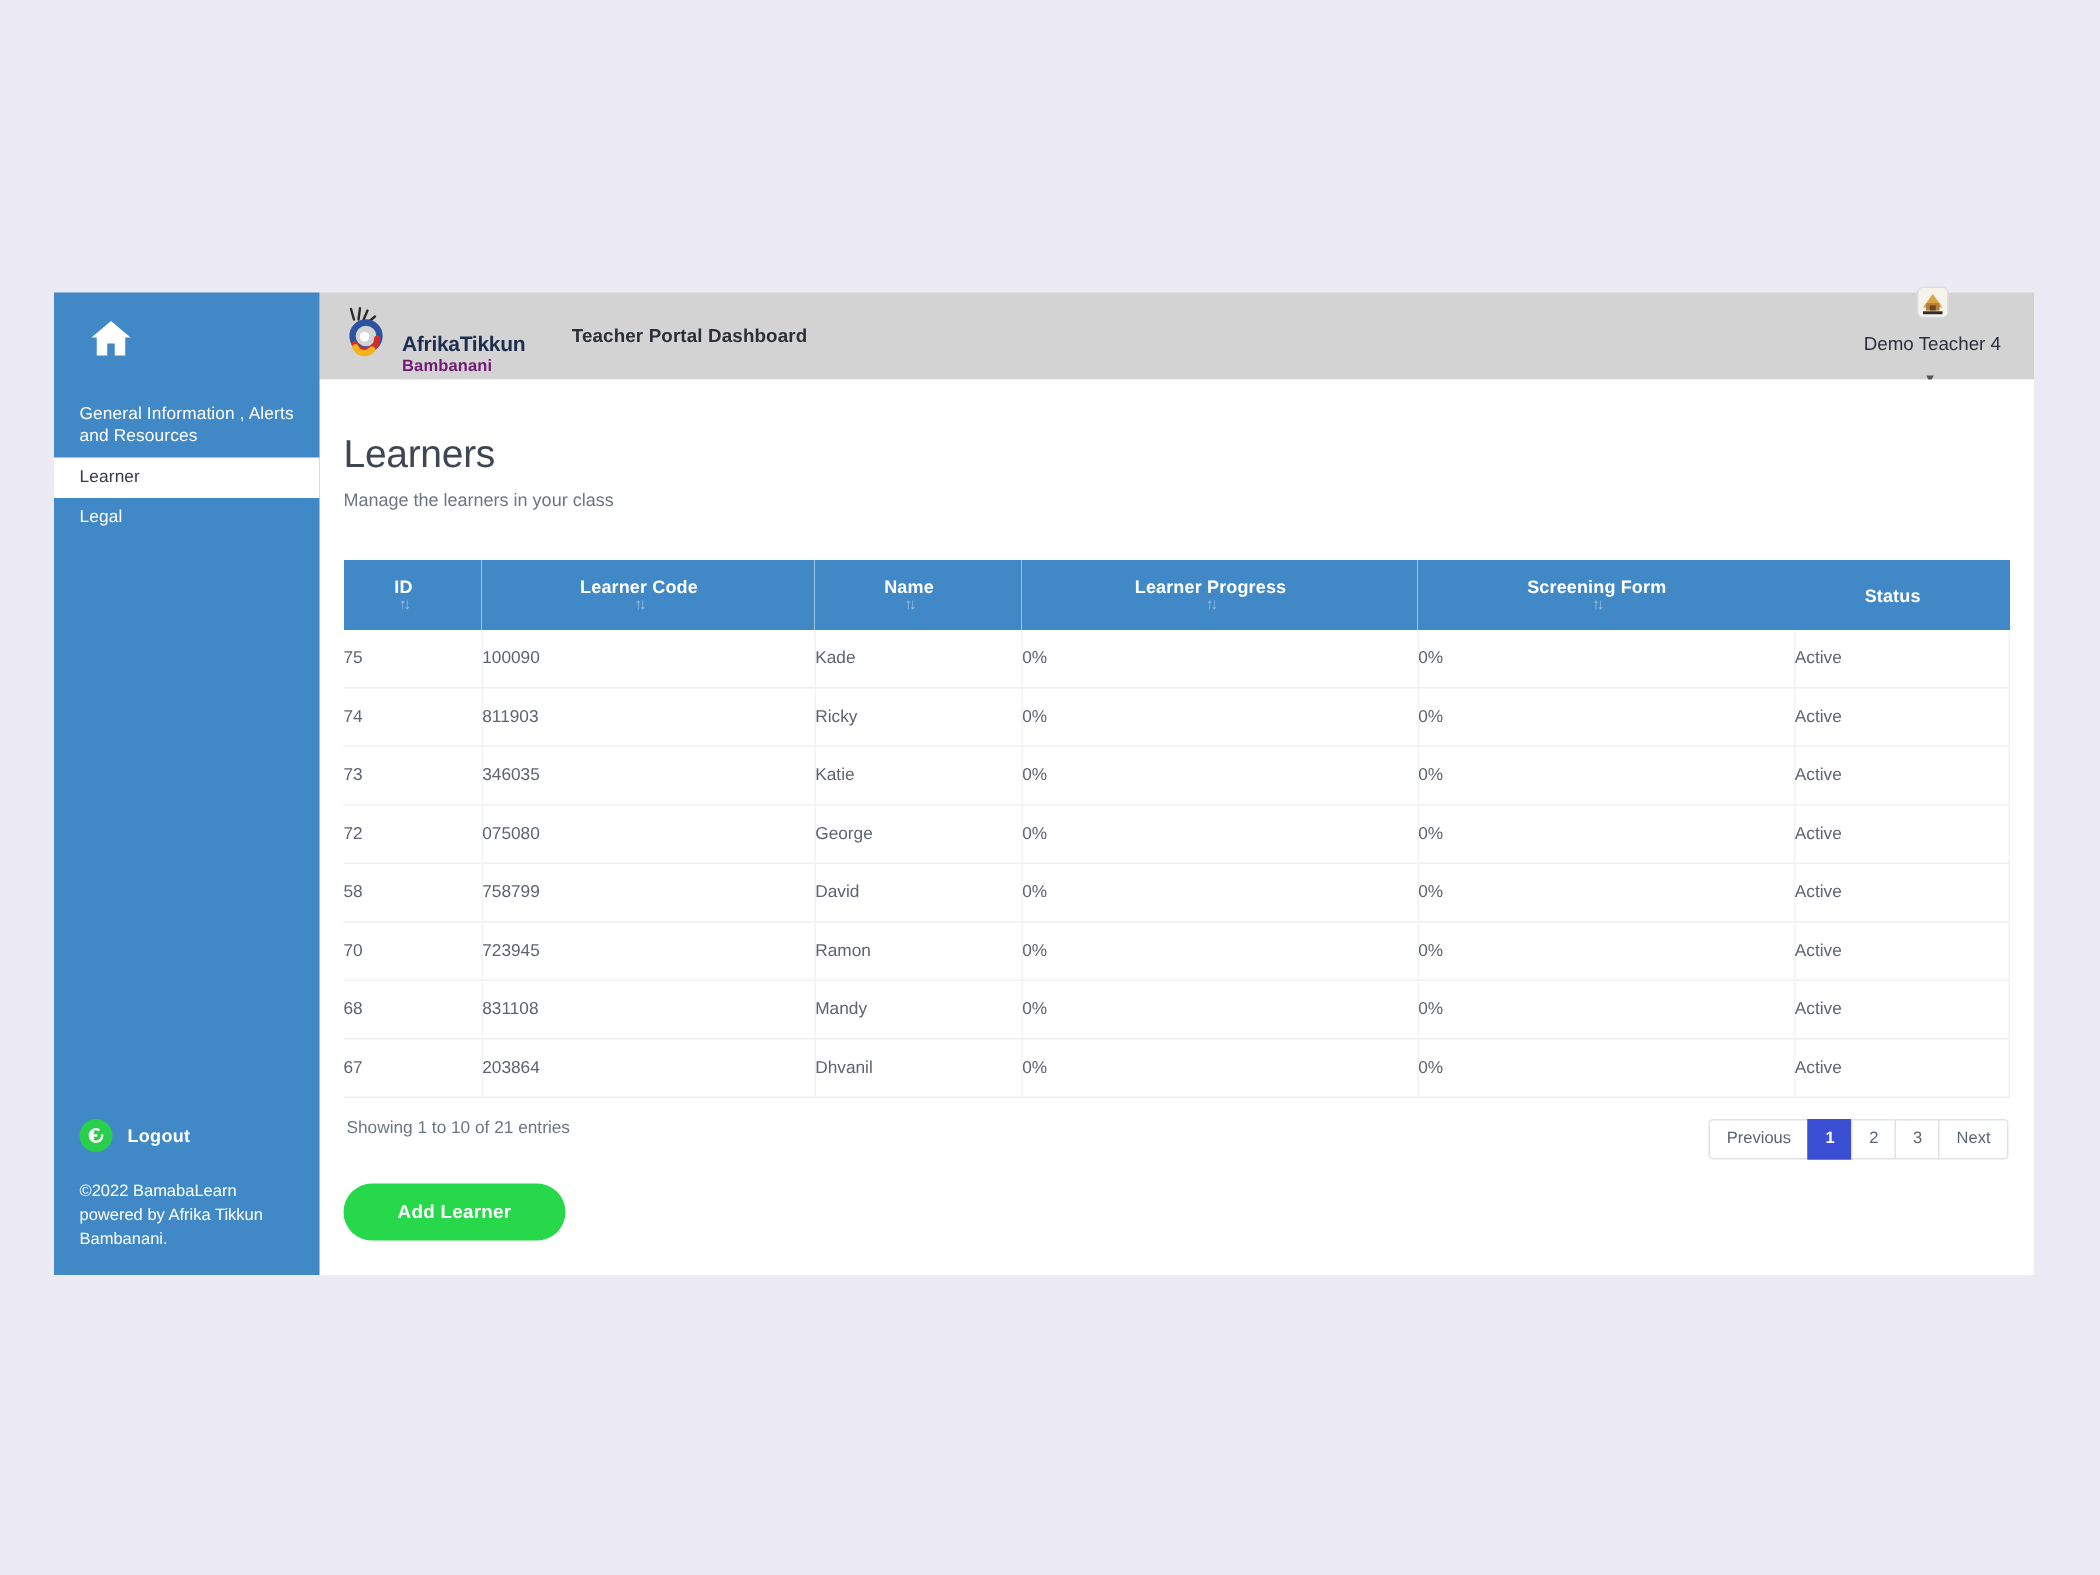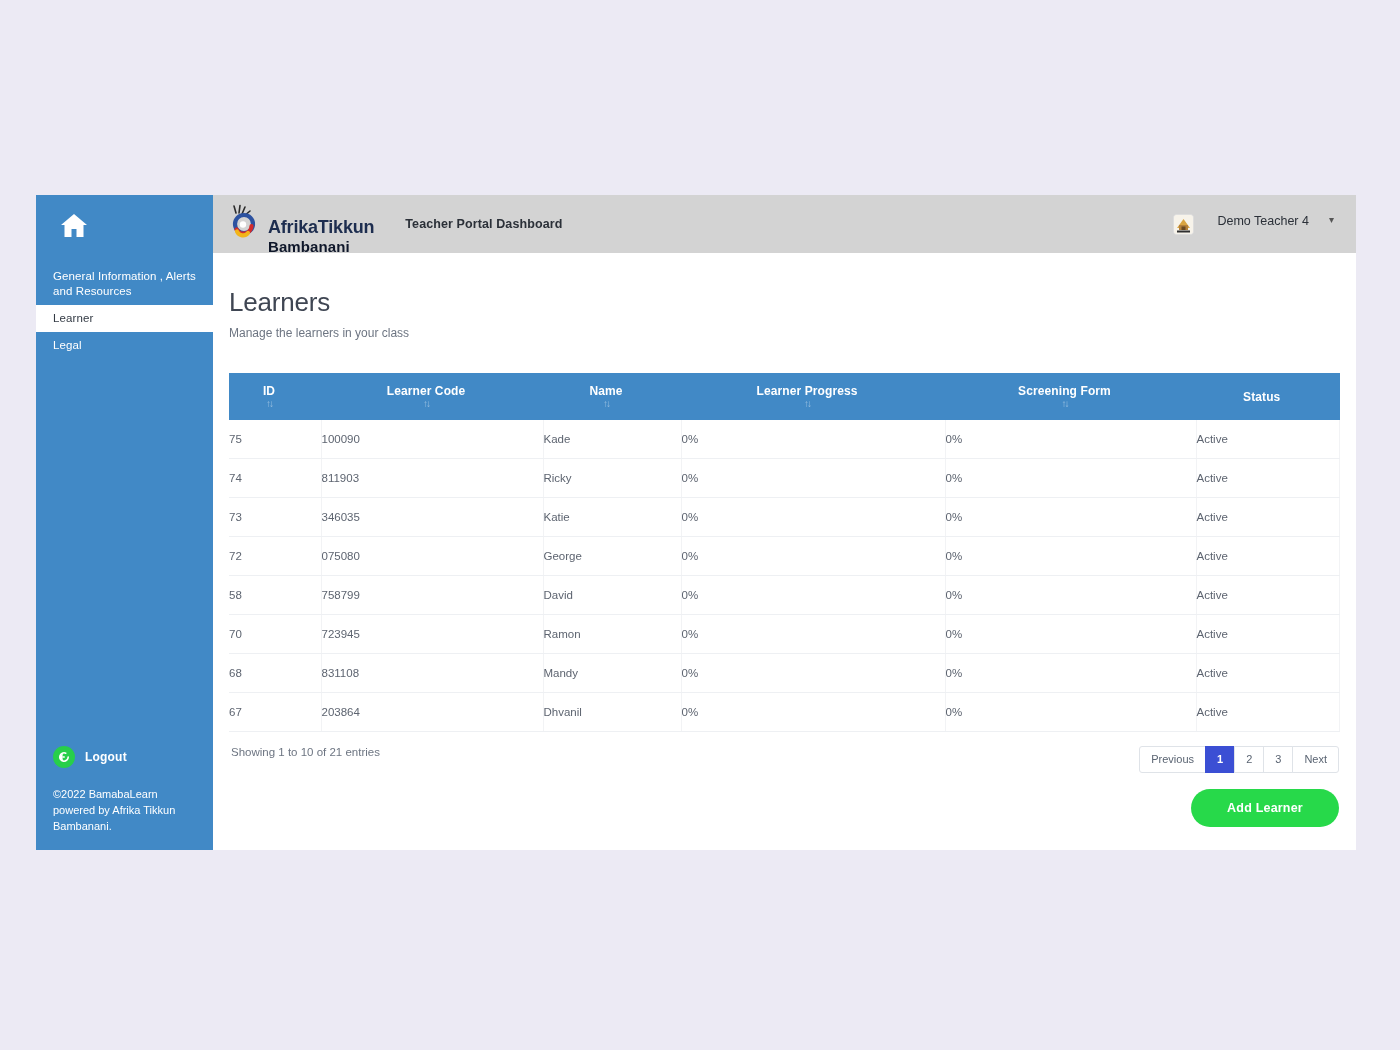--- a/index.html
+++ b/index.html
@@ -65,28 +65,28 @@
 
   .topbar {
     height: 58px;
     background: #d3d3d3;
     display: flex; align-items: center;
     padding: 0 22px 0 14px;
     flex: 0 0 58px;
   }
   .brand { display: flex; align-items: center; gap: 7px; }
   .brand-text { display: flex; flex-direction: column; line-height: 1; }
-  .brand-name { font-size: 18px; font-weight: bold; color: #1d2d4f; letter-spacing: -.2px; margin-top: 24px; }
-  .brand-sub { font-size: 15px; font-weight: bold; color: #0f172a; letter-spacing: .1px; margin-top: 3px;}
+  .brand-name { font-size: 14px; font-weight: bold; color: #1d2d4f; letter-spacing: -.2px; margin-top: 24px; }
+  .brand-sub { font-size: 11px; font-weight: bold; color: #701a75; letter-spacing: .1px; margin-top: 3px;}
   .portal-title {
     margin-left: 31px;
     font-size: 12.5px; font-weight: bold; color: #2b3038; letter-spacing: .1px;
   }
   .topbar-spacer { flex: 1 1 auto; }
-  .user-box { display: flex; align-items: flex-start; gap: 23px; cursor: pointer; }
+  .user-box { display: flex; align-items: center; gap: 10px; cursor: pointer; flex-direction: column; }
   .avatar {
     width: 21px; height: 21px; border-radius: 4px;
     background: #f2f2f2; border: 1px solid #ddd;
     display:flex; align-items:center; justify-content:center;
     overflow: hidden;
   }
   .user-name { font-size: 12.5px; color: #2b3038; }
   .caret { font-size: 10px; color: #555; margin-left: -3px; }
 
   .card {
@@ -152,21 +152,21 @@
     line-height: 1;
   }
   .pager .pg:first-child { border-radius: 3px 0 0 3px; }
   .pager .pg:last-child { border-radius: 0 3px 3px 0; }
   .pager .pg.active {
     background: #3b4fd4;
     border-color: #3b4fd4;
     color: #ffffff;
     font-weight: bold;
   }
-  .foot-actions { display: flex; justify-content: flex-end; margin-top: 16px; padding-right: 1px;}
+  .foot-actions { display: flex; margin-top: 16px; padding-right: 1px;}
   .btn-add {
     background: #27d94a;
     color: #ffffff;
     border: none;
     border-radius: 22px;
     font-size: 12.5px;
     font-weight: bold;
     letter-spacing: .2px;
     padding: 12px 0;
     width: 148px;

